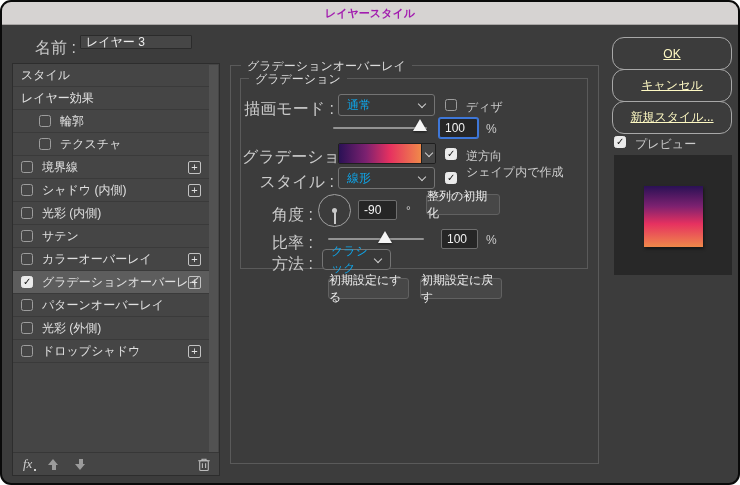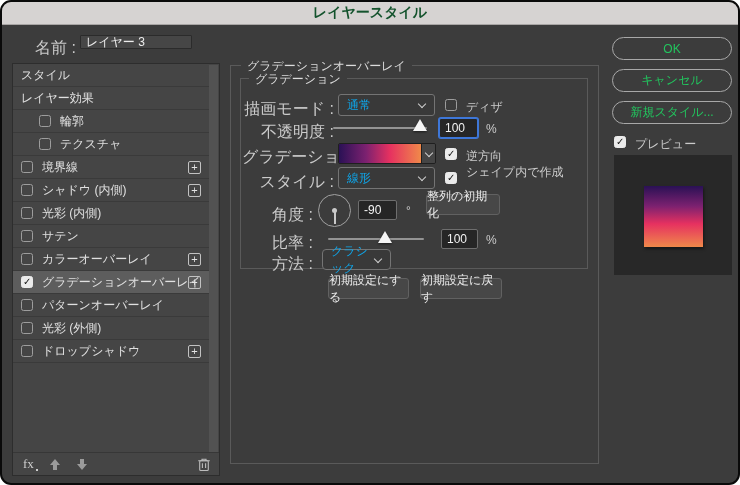--- a/index.html
+++ b/index.html
@@ -2,21 +2,21 @@
 <html><head>
 <meta charset="utf-8">
 <style>
   * { margin:0; padding:0; box-sizing:border-box; }
   html,body { width:740px; height:485px; background:#ffffff; font-family:"Liberation Sans","DejaVu Sans",sans-serif; }
   #window { position:absolute; left:0; top:0; width:740px; height:485px; background:#3c3c3c;
             border:2px solid #0a0a0a; border-radius:11px; overflow:hidden; }
   
   #titlebar { position:absolute; left:0; top:0; width:100%; height:23px; background:#d6d3d2;
               border-bottom:1px solid #a8a5a4; display:flex; align-items:center; justify-content:center; }
-  #titlebar .t { font-size:14px; font-weight:700; color:#14532d; }
+  #titlebar .t { font-size:11px; font-weight:700; color:#a21caf; }
 
   .flabel { position:absolute; font-size:16px; color:#cbcbcb; text-align:right; white-space:nowrap; }
   .txt { font-size:12px; color:#cbcbcb; position:absolute; white-space:nowrap; }
 
   
   #name-input { position:absolute; left:78px; top:33px; width:112px; height:14px; background:#464646;
                 border:1px solid #2b2b2b; color:#ececec; font-size:12px; padding:0 5px; border-radius:1px;
                 font-family:inherit; }
 
   
@@ -30,21 +30,21 @@
   .ls-row .lbl { font-size:12px; color:#e0e0e0; }
   .cb { width:12px; height:12px; border:1px solid #9d9d9d; border-radius:2.5px; position:relative; flex:0 0 auto; }
   .cb.checked { background:#ebebeb; border-color:#ebebeb; }
   .cb.checked::after { content:"✓"; position:absolute; left:1px; top:-1px; font-size:10px; font-weight:700; color:#151515; line-height:12px; }
   .ls-row .cb { margin-right:9px; }
   .plusbox { position:absolute; right:8px; top:5px; width:13px; height:13px; border:1px solid #c2c2c2;
              border-radius:2px; color:#e3e3e3; font-size:11px; line-height:11px; text-align:center; }
   #scrollbar { position:absolute; right:1px; top:1px; width:9px; height:387px; background:#525252; }
   #fx-toolbar { position:absolute; left:0; bottom:0; width:206px; height:23px; background:#454545;
                 border-top:1px solid #373737; display:flex; align-items:center; }
-  #fx-icon { font-size:13px; color:#cfcfcf; margin-left:10px; font-family:"Liberation Serif","DejaVu Serif",serif; position:relative; }
+  #fx-icon { font-style:italic; font-size:13px; color:#cfcfcf; margin-left:10px; font-family:"Liberation Serif","DejaVu Serif",serif; position:relative; }
   #fx-icon::after { content:""; position:absolute; right:-4px; bottom:1px; width:2px; height:2px; background:#cfcfcf; }
   .arr { position:relative; width:11px; height:11px; margin-left:16px; }
   .arr::before { content:""; position:absolute; left:0; width:0; height:0;
                  border-left:5.5px solid transparent; border-right:5.5px solid transparent; }
   .arr::after { content:""; position:absolute; left:3.5px; width:4px; height:5px; background:#9b9b9b; }
   .arr-up::before { top:0; border-bottom:6px solid #9b9b9b; }
   .arr-up::after { top:6px; }
   .arr-down::before { bottom:0; border-top:6px solid #9b9b9b; }
   .arr-down::after { bottom:6px; }
   #trash-icon { margin-left:auto; margin-right:8px; display:flex; }
@@ -84,22 +84,22 @@
   
   #angle-dial { position:absolute; left:316px; top:192px; width:33px; height:33px; border:1.5px solid #a0a0a0; border-radius:50%; }
   #angle-dial .dot { position:absolute; left:12.5px; top:12.5px; width:5px; height:5px; border-radius:50%; background:#c9c9c9; }
   #angle-dial .needle { position:absolute; left:14.5px; top:16px; width:2px; height:13px; background:#c9c9c9; }
 
   
   .btn { position:absolute; background:#474747; border:1px solid #616161; border-radius:3px; color:#ebebeb;
          font-size:12px; display:flex; align-items:center; justify-content:center; cursor:default; }
 
   
-  .pill { position:absolute; left:610px; width:120px; height:23px; border:1.5px solid #a8a8a8; border-radius:12px;
-          background:transparent; color:#22c55e; font-size:12px; display:flex; align-items:center; justify-content:center; cursor:default; }
+  .pill { position:absolute; left:610px; width:120px; height:33px; border:1.5px solid #a8a8a8; border-radius:12px;
+          background:transparent; color:#fef9c3; font-size:12px; display:flex; align-items:center; justify-content:center; cursor:default;text-decoration:underline; }
 
   #preview-box { position:absolute; left:612px; top:153px; width:118px; height:120px; background:#282828; }
   #preview-grad { position:absolute; left:30px; top:31px; width:59px; height:61px; box-shadow:1px 2px 3px rgba(0,0,0,.45); }
 </style>
 </head>
 <body>
 
 <div id="window">
 
   <div id="titlebar">
@@ -191,21 +191,20 @@
   </div>
 
   <div class="flabel" style="left:240px; top:97px; width:92px;">描画モード :</div>
   <div class="dd" style="left:336px; top:92px; width:97px;">
     <span>通常</span>
     <span class="chev"></span>
   </div>
   <span class="cb" style="position:absolute; left:443px; top:97px;"></span>
   <div class="txt" style="left:464px; top:97px;">ディザ</div>
 
-  <div class="flabel" style="left:240px; top:120px; width:92px;">不透明度 :</div>
   <div class="track" style="left:331px; top:125px; width:94px;"></div>
   <div class="thumb" style="left:411px; top:117px;"></div>
   <input class="numinput focused" style="left: 437px; top: 116px; width: 39px; height: 20px;" value="100">
   <div class="txt" style="left:484px; top:120px;">%</div>
 
   <div class="flabel" style="left:240px; top:145px; width:92px;">グラデーション :</div>
   <div id="grad-control">
     <div id="grad-swatch" style="background: linear-gradient(90deg, rgb(42, 17, 85) 0%, rgb(124, 33, 112) 33%, rgb(230, 49, 96) 62%, rgb(240, 137, 74) 100%);"></div>
     <div id="grad-chev-btn">
         <span class="chev"></span>

